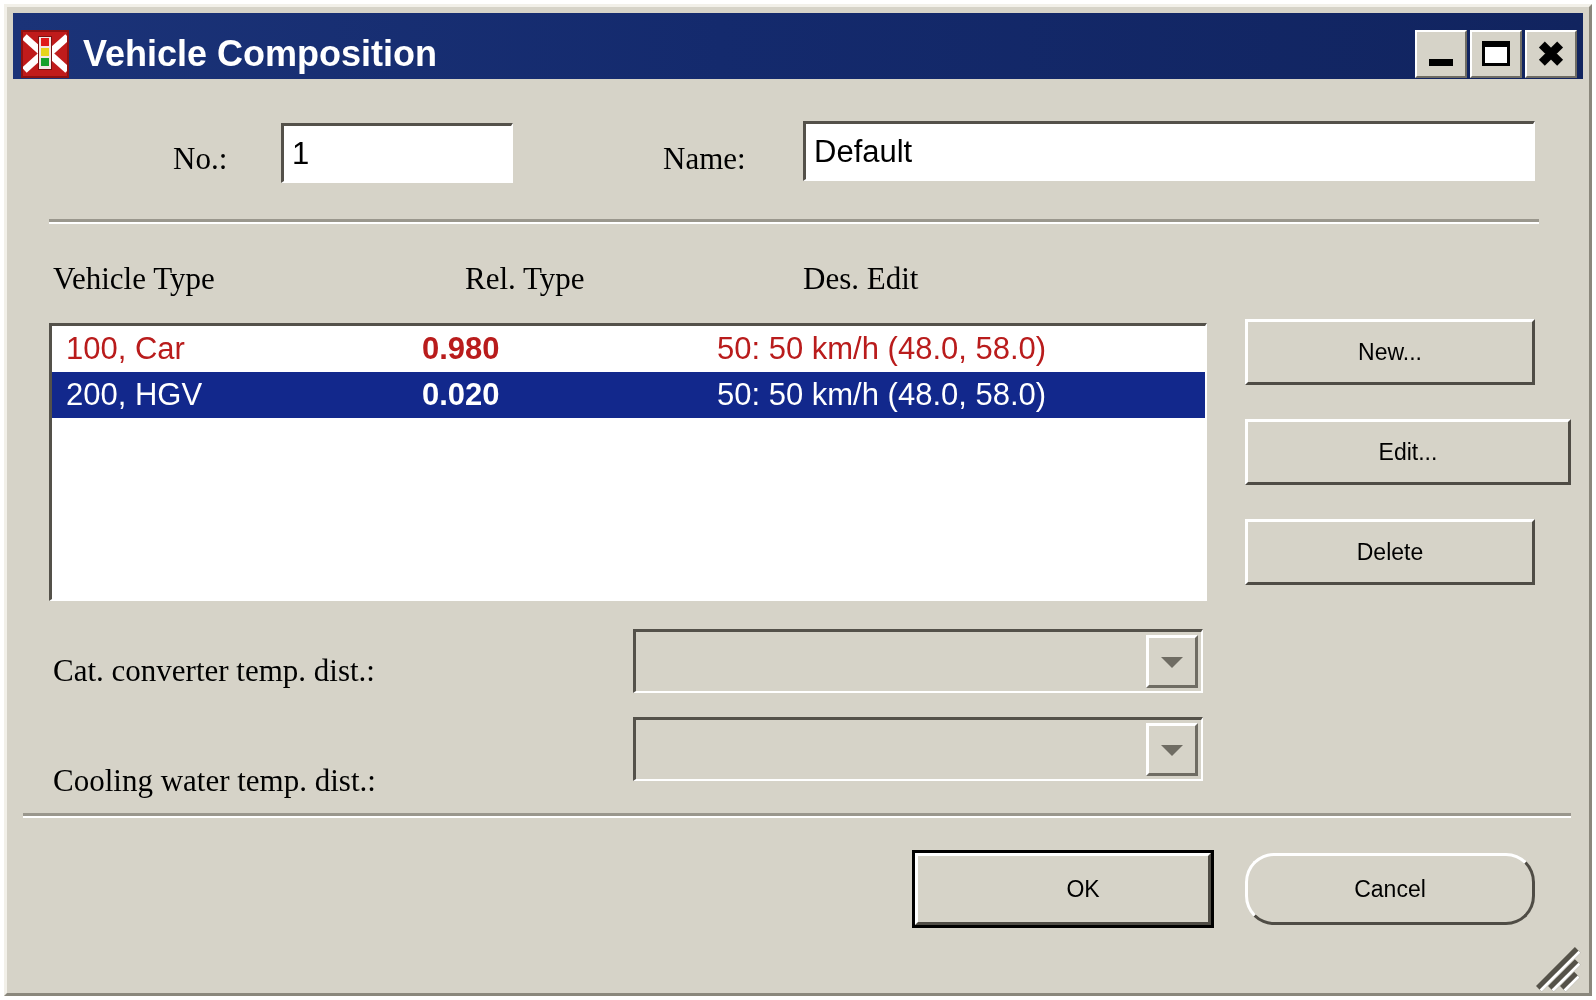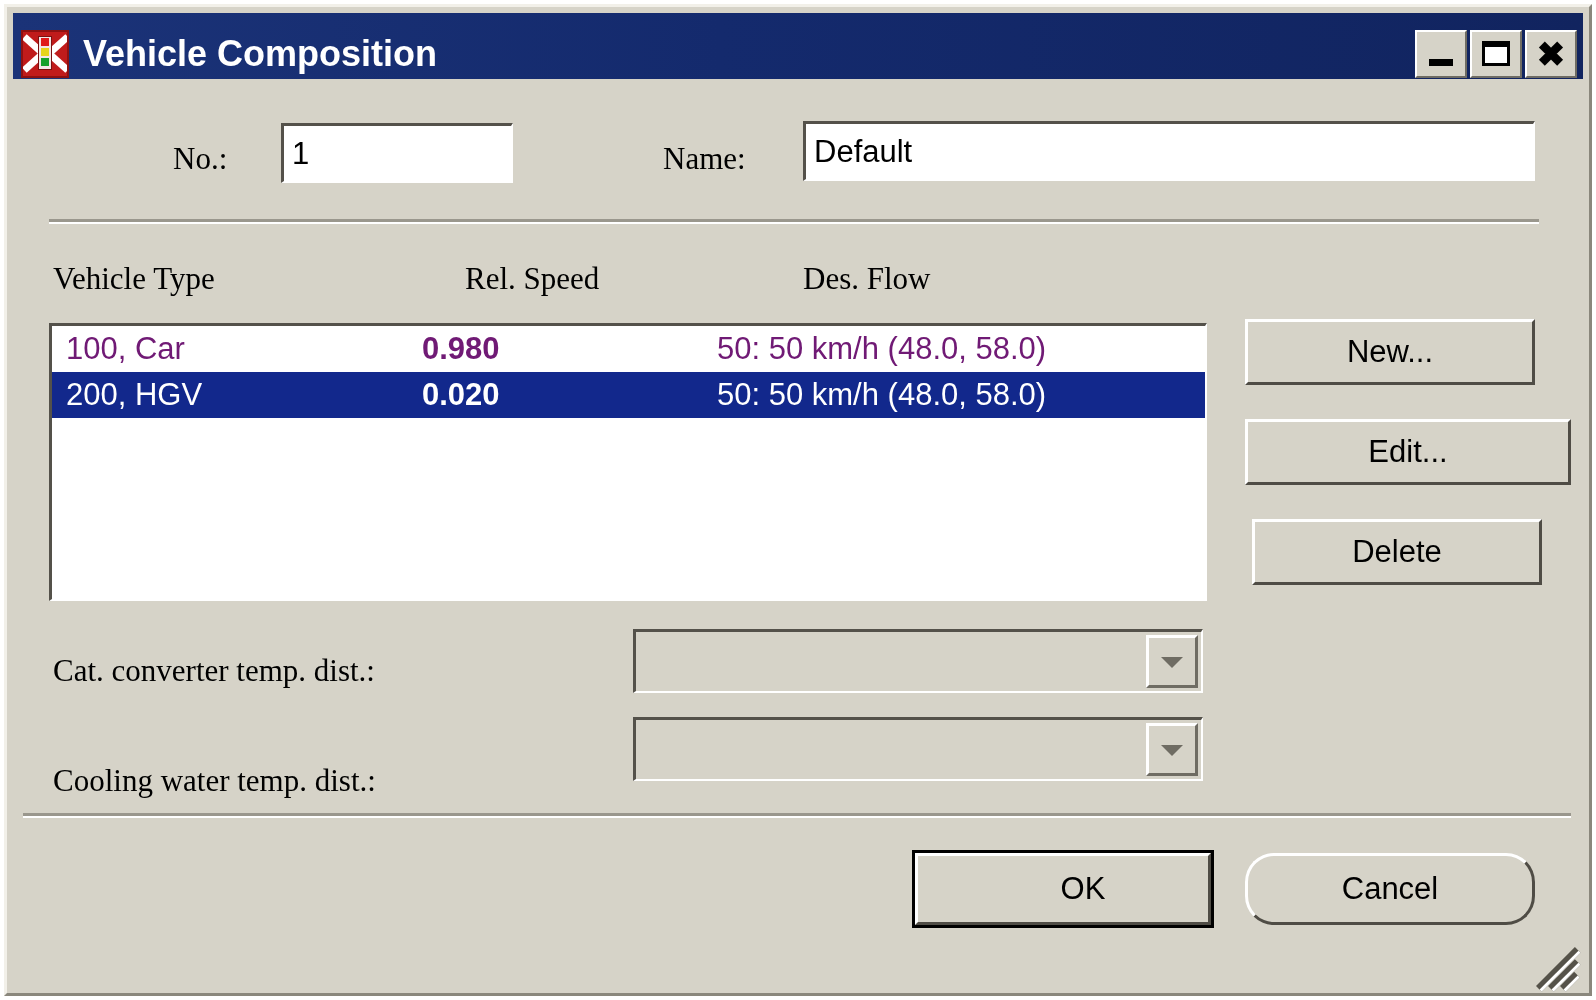--- a/index.html
+++ b/index.html
@@ -206,21 +206,21 @@
     border-right: 2px solid #ffffff;
     border-bottom: 2px solid #ffffff;
     box-sizing: border-box;
     overflow: hidden;
   }
   .row {
     position: relative;
     height: 46px;
     line-height: 46px;
     font-size: 31px;
-    color: #701a75;
+    color: #b91c1c;
     white-space: nowrap;
     font-family: "Liberation Sans", sans-serif;
   }
   .row.selected {
     background: #12288c;
     color: #ffffff;
   }
   .c-type  { position: absolute; left: 14px;  }
   .c-flow  { position: absolute; left: 370px; font-weight: bold; }
   .c-speed { position: absolute; left: 665px; }
@@ -228,21 +228,21 @@
   
   .btn {
     position: absolute;
     background: #d6d3c8;
     border-top: 3px solid #ffffff;
     border-left: 3px solid #ffffff;
     border-right: 3px solid #4f4c45;
     border-bottom: 3px solid #4f4c45;
     box-sizing: border-box;
     color: #000000;
-    font-size: 31px;
+    font-size: 23px;
     font-family: "Liberation Sans", sans-serif;
     display: flex;
     align-items: center;
     justify-content: center;
     cursor: default;
     user-select: none;
   }
   .btn.default {
     outline: 3px solid #000000;
     outline-offset: 0px;
@@ -352,39 +352,39 @@
 
       <div class="lbl" style="left:160px; top:58px;">No.:</div>
       <div class="field" style="left:268px; top:40px; width:232px; height:60px;">1</div>
 
       <div class="lbl" style="left:650px; top:58px;">Name:</div>
       <div class="field" style="left:790px; top:38px; width:732px; height:60px;">Default</div>
 
       <div class="sep" style="left:36px; top:136px; width:1490px;"></div>
 
       <div class="lbl" style="left:40px; top:178px;">Vehicle Type</div>
-      <div class="lbl" style="left:452px; top:178px;">Rel. Speed</div>
-      <div class="lbl" style="left:790px; top:178px;">Des. Flow</div>
+      <div class="lbl" style="left:452px; top:178px;">Rel. Type</div>
+      <div class="lbl" style="left:790px; top:178px;">Des. Edit</div>
 
       <div class="listbox" style="left:36px; top:240px; width:1158px; height:278px;" id="vehicle-list">
           <div class="row">
             <span class="c-type">100, Car</span>
             <span class="c-flow">0.980</span>
             <span class="c-speed">50: 50 km/h (48.0, 58.0)</span>
           </div>
           <div class="row selected">
             <span class="c-type">200, HGV</span>
             <span class="c-flow">0.020</span>
             <span class="c-speed">50: 50 km/h (48.0, 58.0)</span>
           </div>
         </div>
 
       <div class="btn" style="left:1232px; top:236px; width:290px; height:66px;">New...</div>
       <div class="btn" style="left:1232px; top:336px; width:326px; height:66px;">Edit...</div>
-      <div class="btn" style="left:1232px; top:436px; width:290px; height:66px;margin-left:7px;">Delete</div>
+      <div class="btn" style="left:1232px; top:436px; width:290px; height:66px;">Delete</div>
 
       <div class="lbl" style="left:40px; top:570px;">Cat. converter temp. dist.:</div>
       <div class="combo" style="left:620px; top:546px; width:570px; height:64px;">
         <span class="cb-text"></span>
         <span class="cb-arrow-btn"></span>
       </div>
 
       <div class="lbl" style="left:40px; top:680px;">Cooling water temp. dist.:</div>
       <div class="combo" style="left:620px; top:634px; width:570px; height:64px;">
         <span class="cb-text"></span>

